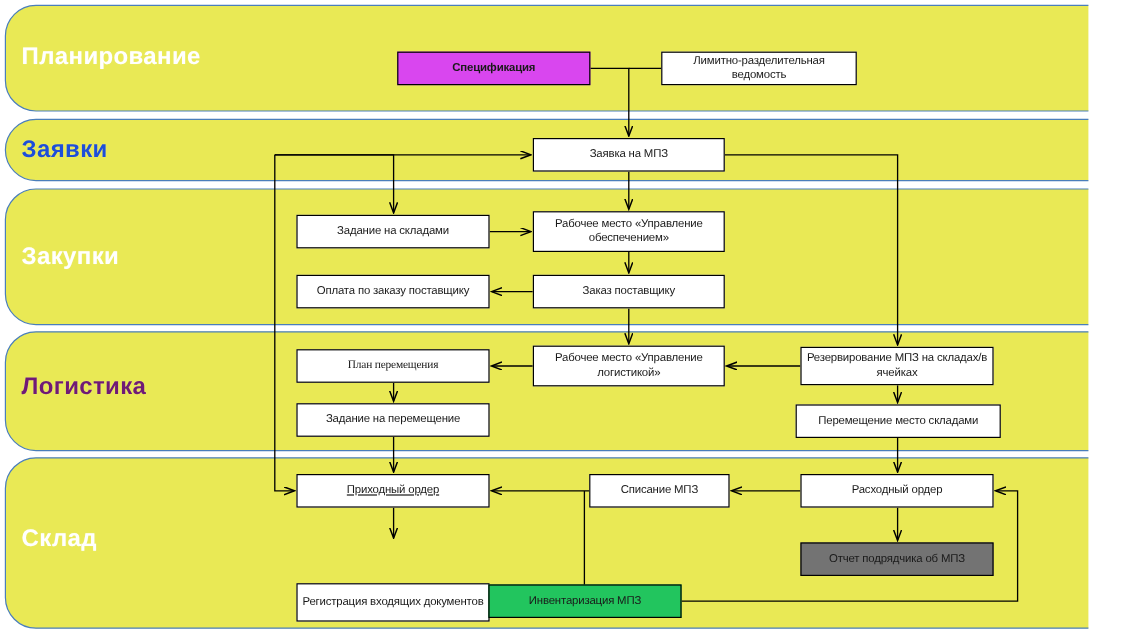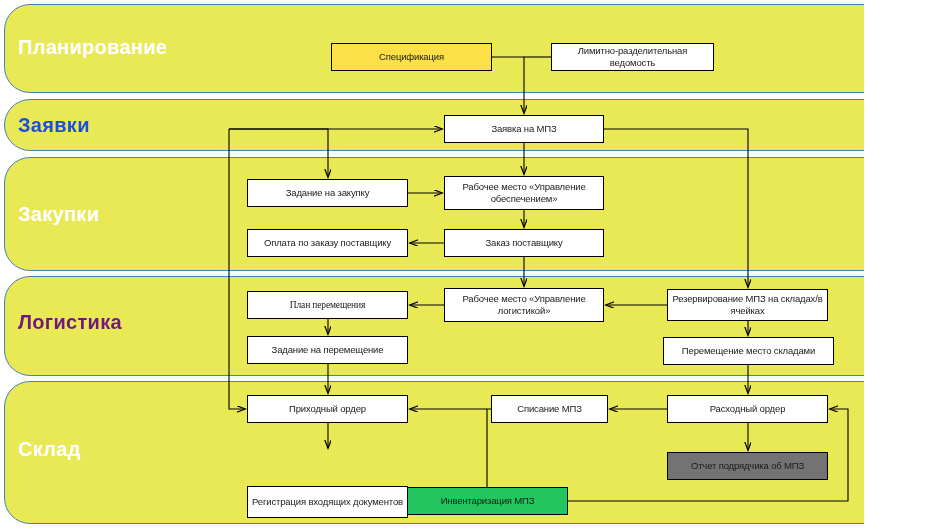--- a/index.html
+++ b/index.html
@@ -3,20 +3,21 @@
 <meta charset="utf-8">
 <title>Схема процессов МПЗ</title>
 <style>
   html,body{margin:0;padding:0;background:#ffffff;}
   body{font-family:"Liberation Sans","DejaVu Sans",sans-serif;}
   #canvas{
     position:relative;
     width:864px;height:529px;
     overflow:hidden;
     background:#ffffff;
+    padding-left:43px;
   }
   
   .lane{
     position:absolute;
     background:#e9e955;
     border:1.6px solid #4a7ebb;
     border-radius:26px;
     box-sizing:border-box;
   }
   .lane-label{
@@ -101,33 +102,33 @@
 
   <div id="lane-labels">
       <div class="lane-label" style="left: 18px; top: 36px; color: rgb(255, 255, 255);">Планирование</div>
       <div class="lane-label" style="left: 18px; top: 114px; color: #1d4ed8;">Заявки</div>
       <div class="lane-label" style="left: 18px; top: 203px; color: rgb(255, 255, 255);">Закупки</div>
       <div class="lane-label" style="left: 18px; top: 311px; color: #701a75;">Логистика</div>
       <div class="lane-label" style="left: 18px; top: 438px; color: rgb(255, 255, 255);">Склад</div>
     </div>
 
   <div id="nodes">
-      <div class="node" style="left: 331px; top: 43px; width: 161px; height: 28px; background: #fde047; border-color: rgb(0, 0, 0);">Спецификация</div>
+      <div class="node" style="left: 331px; top: 43px; width: 161px; height: 28px; background: #d946ef; border-color: rgb(0, 0, 0); font-weight: bold;">Спецификация</div>
       <div class="node" style="left: 551px; top: 43px; width: 163px; height: 28px; background: rgb(255, 255, 255); border-color: rgb(0, 0, 0);">Лимитно-разделительная ведомость</div>
       <div class="node" style="left: 444px; top: 115px; width: 160px; height: 28px; background: rgb(255, 255, 255); border-color: rgb(0, 0, 0);">Заявка на МПЗ</div>
-      <div class="node" style="left: 247px; top: 179px; width: 161px; height: 28px; background: rgb(255, 255, 255); border-color: rgb(0, 0, 0);">Задание на закупку</div>
+      <div class="node" style="left: 247px; top: 179px; width: 161px; height: 28px; background: rgb(255, 255, 255); border-color: rgb(0, 0, 0);">Задание на складами</div>
       <div class="node" style="left: 444px; top: 176px; width: 160px; height: 34px; background: rgb(255, 255, 255); border-color: rgb(0, 0, 0);">Рабочее место «Управление обеспечением»</div>
       <div class="node" style="left: 247px; top: 229px; width: 161px; height: 28px; background: rgb(255, 255, 255); border-color: rgb(0, 0, 0);">Оплата по заказу поставщику</div>
       <div class="node" style="left: 444px; top: 229px; width: 160px; height: 28px; background: rgb(255, 255, 255); border-color: rgb(0, 0, 0);">Заказ поставщику</div>
       <div class="node" style="left: 247px; top: 291px; width: 161px; height: 28px; background: rgb(255, 255, 255); border-color: rgb(0, 0, 0); font-family: Liberation Serif, serif;">План перемещения</div>
       <div class="node" style="left: 444px; top: 288px; width: 160px; height: 34px; background: rgb(255, 255, 255); border-color: rgb(0, 0, 0);">Рабочее место «Управление логистикой»</div>
       <div class="node" style="left: 667px; top: 289px; width: 161px; height: 32px; background: rgb(255, 255, 255); border-color: rgb(0, 0, 0);">Резервирование МПЗ на складах/в ячейках</div>
       <div class="node" style="left: 247px; top: 336px; width: 161px; height: 28px; background: rgb(255, 255, 255); border-color: rgb(0, 0, 0);">Задание на перемещение</div>
       <div class="node" style="left: 663px; top: 337px; width: 171px; height: 28px; background: rgb(255, 255, 255); border-color: rgb(0, 0, 0);">Перемещение место складами</div>
-      <div class="node" style="left: 247px; top: 395px; width: 161px; height: 28px; background: rgb(255, 255, 255); border-color: rgb(0, 0, 0);">Приходный ордер</div>
+      <div class="node" style="left: 247px; top: 395px; width: 161px; height: 28px; background: rgb(255, 255, 255); border-color: rgb(0, 0, 0); text-decoration: underline;">Приходный ордер</div>
       <div class="node" style="left: 491px; top: 395px; width: 117px; height: 28px; background: rgb(255, 255, 255); border-color: rgb(0, 0, 0);">Списание МПЗ</div>
       <div class="node" style="left: 667px; top: 395px; width: 161px; height: 28px; background: rgb(255, 255, 255); border-color: rgb(0, 0, 0);">Расходный ордер</div>
       <div class="node" style="left: 247px; top: 450px; width: 161px; height: 32px; background: rgb(255, 255, 255); border-color: rgb(0, 0, 0); margin-top: 36px;">Регистрация входящих документов</div>
       <div class="node" style="left: 667px; top: 452px; width: 161px; height: 28px; background: #737373; border-color: rgb(0, 0, 0);">Отчет подрядчика об МПЗ</div>
       <div class="node" style="left: 407px; top: 487px; width: 161px; height: 28px; background: #22c55e; border-color: rgb(0, 0, 0);">Инвентаризация МПЗ</div>
     </div>
 
 </div>
 
 </body></html>

